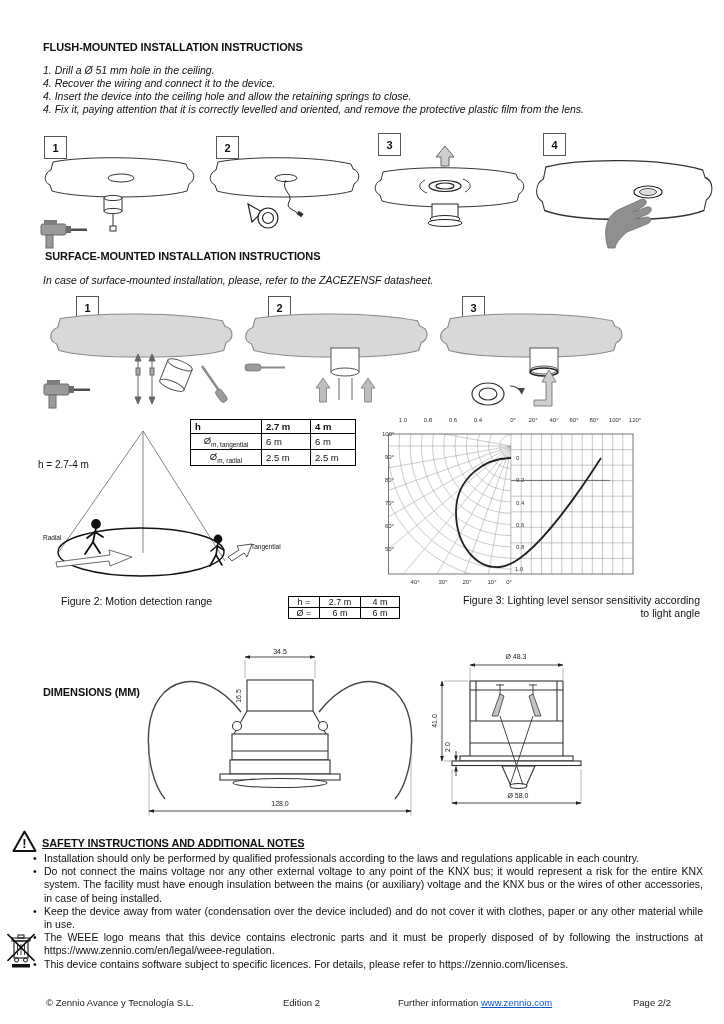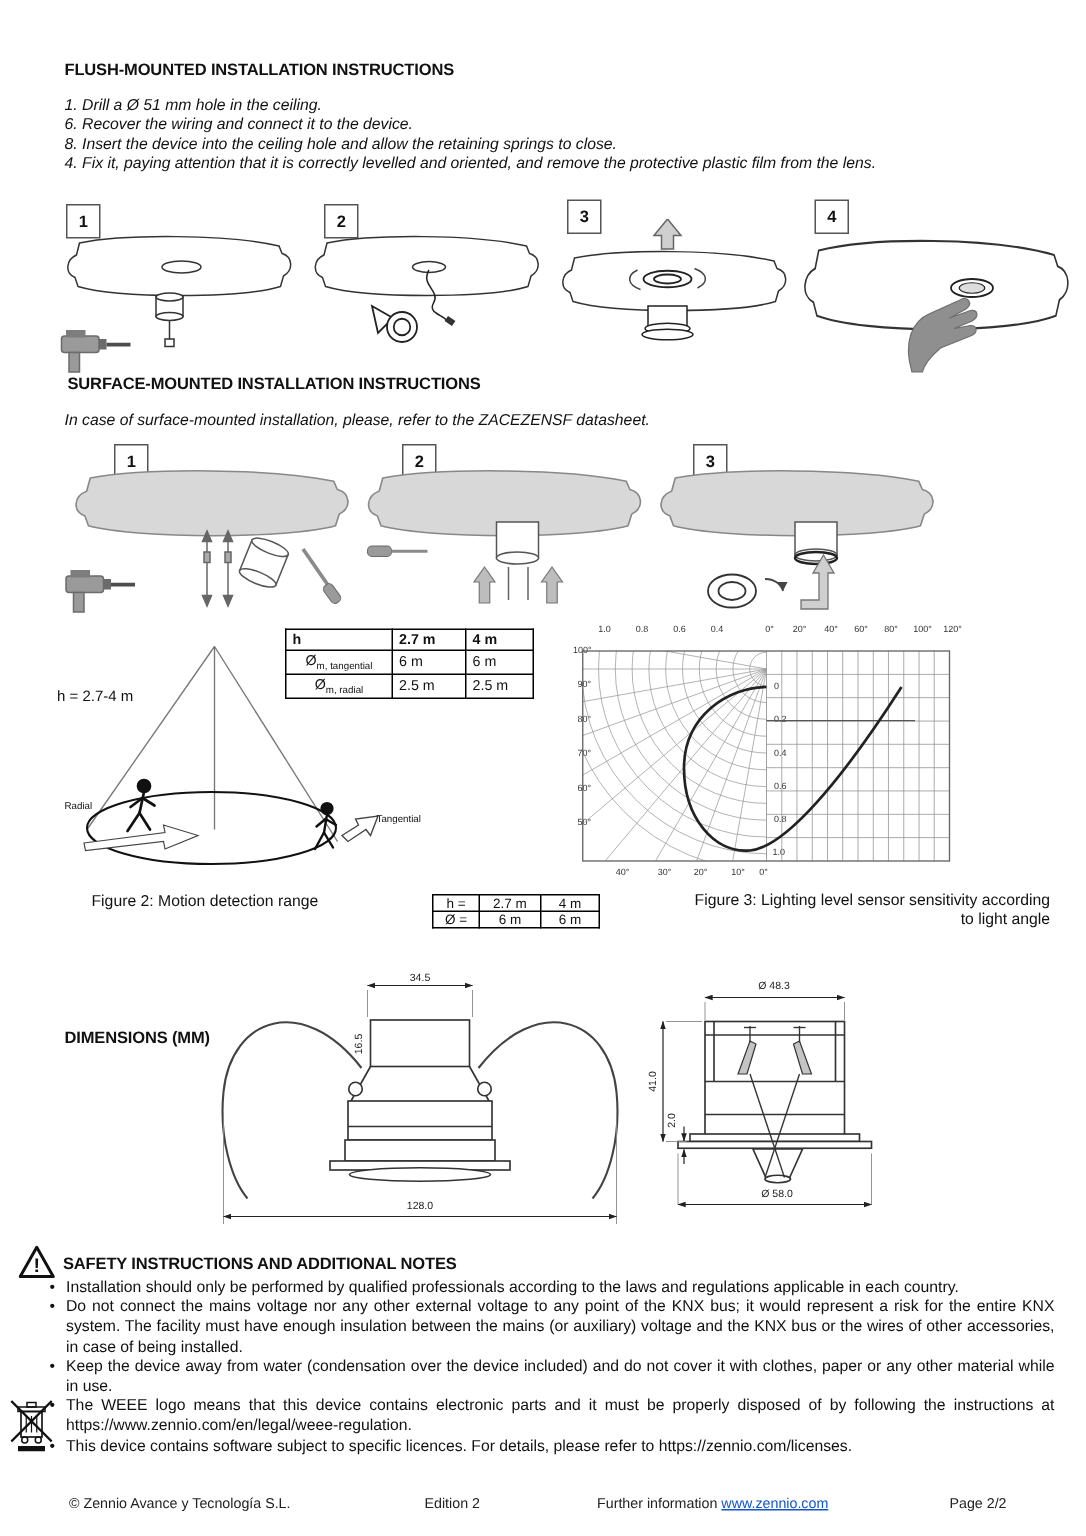--- a/index.html
+++ b/index.html
@@ -29,22 +29,22 @@
 </style>
 </head>
 <body>
 
 <div class="page">
 
   <div class="abs h1" style="left:43px;top:41px;">FLUSH-MOUNTED INSTALLATION INSTRUCTIONS</div>
 
   <div class="abs body-txt steps" style="left:43px;top:64px;">
     <div>1. Drill a Ø 51 mm hole in the ceiling.</div>
-    <div>6. Recover the wiring and connect it to the device.</div>
-    <div>8. Insert the device into the ceiling hole and allow the retaining springs to close.</div>
+    <div>4. Recover the wiring and connect it to the device.</div>
+    <div>4. Insert the device into the ceiling hole and allow the retaining springs to close.</div>
     <div>4. Fix it, paying attention that it is correctly levelled and oriented, and remove the protective plastic film from the lens.</div>
   </div>
 
   <div class="abs numbox" style="left:44px;top:136px;">1</div>
   <div class="abs numbox" style="left:216px;top:136px;">2</div>
   <div class="abs numbox" style="left:378px;top:133px;">3</div>
   <div class="abs numbox" style="left:543px;top:133px;">4</div>
 
   <div class="abs" style="left:35px;top:150px;">
     <svg width="165" height="100" viewBox="0 0 165 100">
@@ -456,21 +456,21 @@
       <text class="dimtxt" x="88" y="150" text-anchor="middle">Ø 58.0</text>
     </svg>
   </div>
 
   <div class="abs" style="left:12px;top:830px;">
     <svg width="25" height="23" viewBox="0 0 25 23">
       <path d="M12.5,1.5 L23.5,21 L1.5,21 Z" fill="none" stroke="#111" stroke-width="2" stroke-linejoin="round"></path>
       <text x="12.5" y="18" text-anchor="middle" font-size="13" font-weight="bold" fill="#111" font-family="Liberation Sans,sans-serif">!</text>
     </svg>
   </div>
-  <div class="abs h1" style="left:42px;top:837px;">SAFETY INSTRUCTIONS AND ADDITIONAL NOTES</div>
+  <div class="abs h1" style="left:42px;top:837px;text-decoration:underline;">SAFETY INSTRUCTIONS AND ADDITIONAL NOTES</div>
 
   <ul class="safety abs" style="left:31px;top:852px;width:672px;">
     <li>Installation should only be performed by qualified professionals according to the laws and regulations applicable in each country.</li>
     <li>Do not connect the mains voltage nor any other external voltage to any point of the KNX bus; it would represent a risk for the entire KNX system. The facility must have enough insulation between the mains (or auxiliary) voltage and the KNX bus or the wires of other accessories, in case of being installed.</li>
     <li>Keep the device away from water (condensation over the device included) and do not cover it with clothes, paper or any other material while in use.</li>
     <li>The WEEE logo means that this device contains electronic parts and it must be properly disposed of by following the instructions at https://www.zennio.com/en/legal/weee-regulation.</li>
     <li>This device contains software subject to specific licences. For details, please refer to https://zennio.com/licenses.</li>
   </ul>
 
   <div class="abs" style="left:7px;top:931px;">

